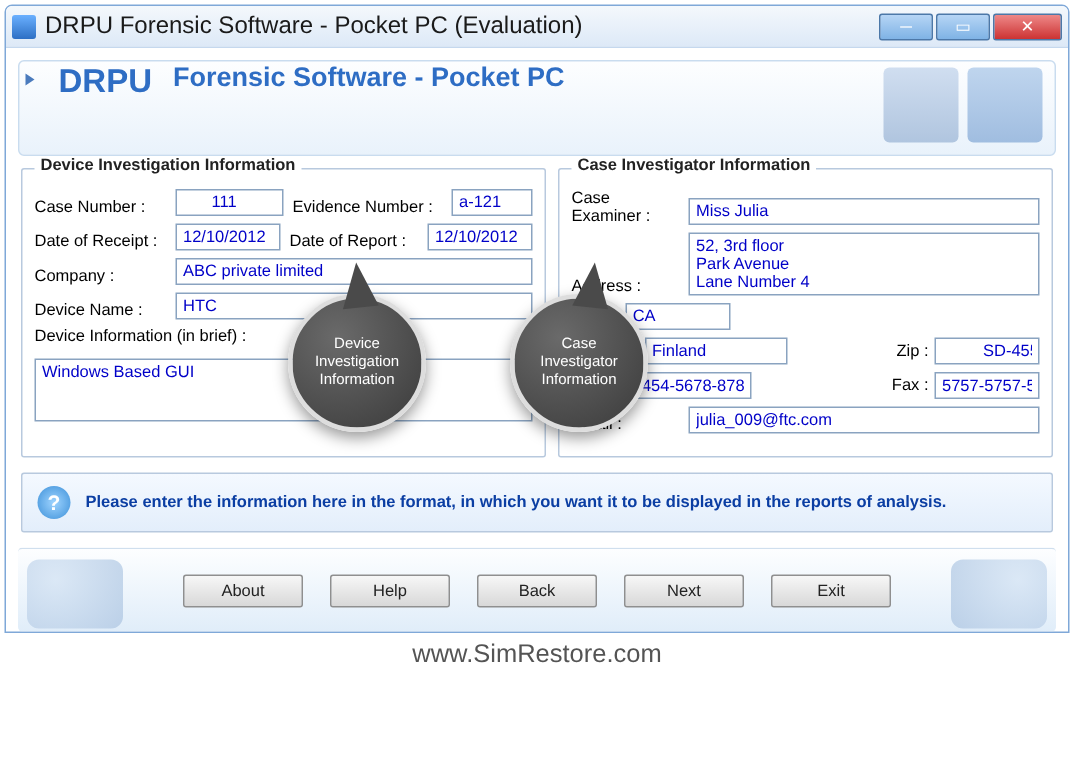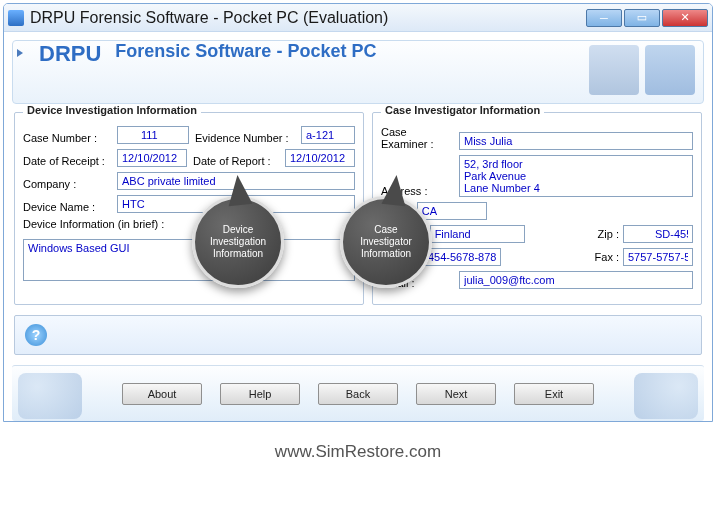--- a/index.html
+++ b/index.html
@@ -26,21 +26,21 @@
 .row label{width:88px;color:#000}
 .row input,.row textarea,.row select{border:1px solid #8aa3c0;background:#fff;color:#0000c8;padding:2px 4px;font-size:11px;height:18px}
 .row textarea{height:auto;resize:none}
 .infobar{margin:10px;border:1px solid #b8c9de;background:linear-gradient(#f4f9ff,#e3eefb);border-radius:2px;padding:8px 10px;display:flex;align-items:center;gap:10px}
 .infobar .icon{width:22px;height:22px;border-radius:50%;background:radial-gradient(#9fd4ff,#3b8fd8);display:flex;align-items:center;justify-content:center;color:#fff;font-weight:bold;font-size:14px}
 .infobar .msg{color:#0b3ea3;font-weight:bold;font-size:11px}
 .footer{height:56px;background:linear-gradient(#fdfeff,#e0edf9);margin:0 8px 0;border-radius:3px;display:flex;align-items:center;justify-content:center;gap:18px;position:relative;border-top:1px solid #d0dfee}
 .footer .btn{width:80px;height:22px;background:linear-gradient(#f7f7f7,#d8d8d8);border:1px solid #8f8f8f;border-radius:2px;display:flex;align-items:center;justify-content:center;color:#222;cursor:pointer}
 .footer .deco-l{position:absolute;left:6px;bottom:2px;width:64px;height:46px;background:radial-gradient(circle at 30% 30%,#d5e4f4,#b1c8e3);border-radius:8px;opacity:.8}
 .footer .deco-r{position:absolute;right:6px;bottom:2px;width:64px;height:46px;background:radial-gradient(circle at 70% 30%,#d5e4f4,#b1c8e3);border-radius:8px;opacity:.8}
-.watermark{text-align:center;font-size:17px;color:#545454;margin-top:20px}
+.watermark{text-align:center;font-size:17px;color:#545454;margin-top:4px}
 .callout{position:absolute;width:92px;height:92px;border-radius:50%;background:radial-gradient(circle at 35% 30%,#6a6a6a,#3a3a3a);display:flex;align-items:center;justify-content:center;text-align:center;color:#fff;font-size:10px;line-height:12px;padding:12px;box-shadow:0 4px 10px rgba(0,0,0,.4);border:3px solid #ddd}
 .callout::before{content:"";position:absolute;top:-26px;left:34px;border-left:12px solid transparent;border-right:12px solid transparent;border-bottom:30px solid #4a4a4a}
 .c1{top:196px;left:192px}
 .c1::before{left:32px;top:-24px;transform:rotate(-6deg)}
 .c2{top:196px;left:340px}
 .c2::before{left:40px;top:-24px;transform:rotate(6deg)}
 .tri{position:absolute;left:4px;top:8px;width:0;height:0;border-top:4px solid transparent;border-bottom:4px solid transparent;border-left:6px solid #4b7bbd}
 .right-col .row label{width:72px}
 .two-col{display:flex;gap:6px}
 .two-col .pair{display:flex;align-items:center;gap:4px}
@@ -137,20 +137,21 @@
       </div>
       <div class="row">
         <label>Email :</label>
         <input style="flex: 1 1 0%;" value="julia_009@ftc.com">
       </div>
     </div>
   </div>
 
   <div class="infobar">
     <div class="icon">?</div>
+    <div class="msg">Please enter the information here in the format, in which you want it to be displayed in the reports of analysis.</div>
   </div>
 
   <div class="footer">
     <div class="deco-l"></div>
     <div class="btn">About</div>
     <div class="btn">Help</div>
     <div class="btn">Back</div>
     <div class="btn">Next</div>
     <div class="btn">Exit</div>
     <div class="deco-r"></div>

